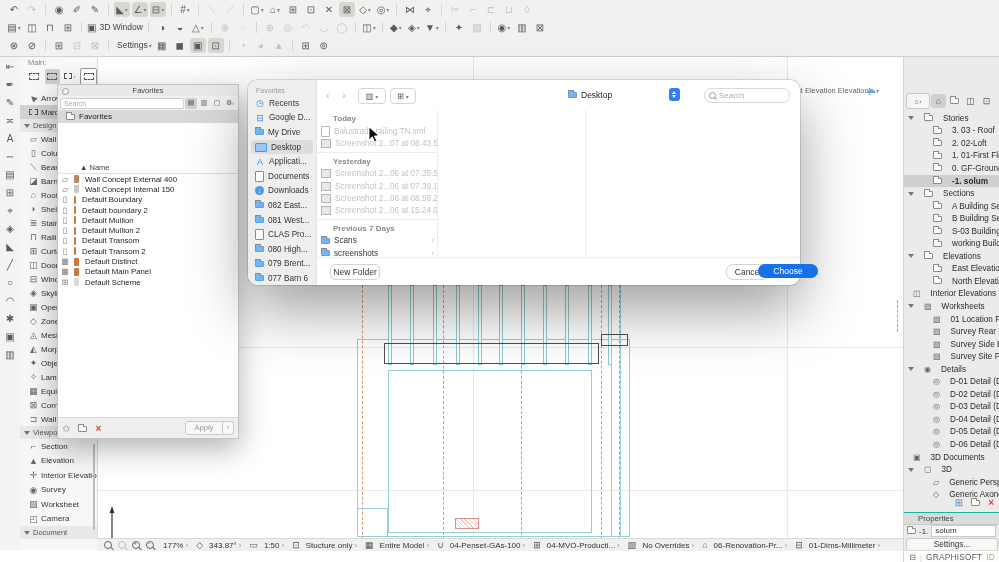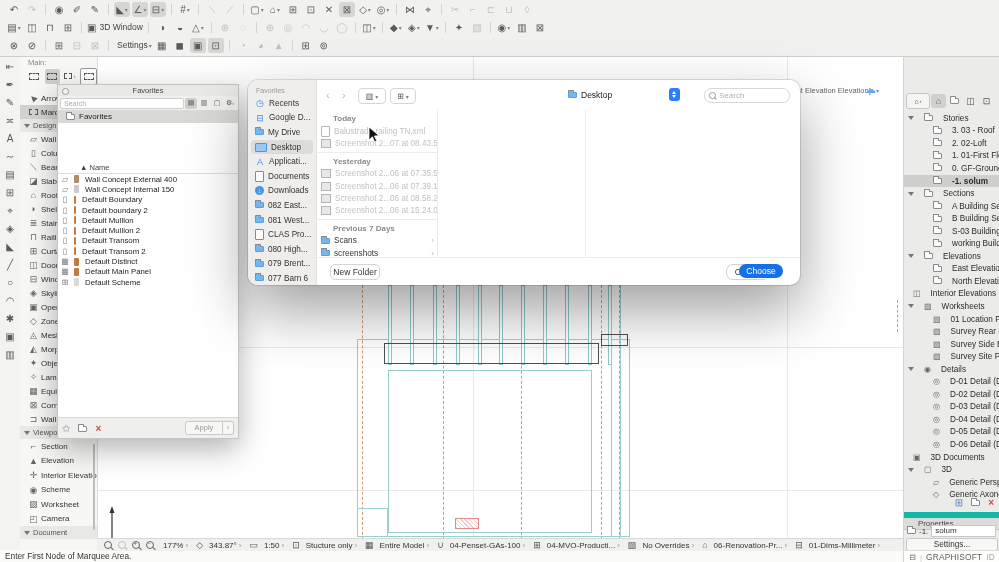--- a/index.html
+++ b/index.html
@@ -117,21 +117,21 @@
   .chooser{width:22px;height:14px;border:1px solid #c6c6c4;border-radius:3px;background:#f5f5f3;display:flex;align-items:center;justify-content:center;font-size:7px;color:#555;gap:1px;}
   .ntab{width:15px;height:14px;display:flex;align-items:center;justify-content:center;font-size:9px;color:#555;border-radius:3px;margin-left:1px;}
   .ntab.sel{background:#d0d0ce;}
   .tree{position:absolute;left:0;top:56px;right:0;}
   .trow{display:flex;align-items:center;height:12.55px;font-size:8.2px;color:#2b2b2b;white-space:nowrap;overflow:hidden;gap:10px;}
   .trow.sel{background:#cfcfcd;font-weight:bold;}
   .trow .g{font-size:8px;color:#666;flex:none;}
   .trow .disc{margin-left:2px;flex:none;}
   .nav-icons{position:absolute;left:0;top:438px;right:0;height:16px;display:flex;align-items:center;justify-content:flex-end;padding-right:6px;gap:8px;}
   .nav-icons .bic{font-size:10px;}
-  .props-head{position:absolute;left:0;top:456px;right:0;height:11px;background:#dcdcda;border-top:6px solid #14b8a6;border-bottom:1px solid #c9c9c7;
+  .props-head{position:absolute;left:0;top:456px;right:0;height:11px;background:#dcdcda;border-top:1px solid #14b8a6;border-bottom:1px solid #c9c9c7;
        font-size:7.8px;color:#444;padding-left:14px;line-height:11px;}
   .props-row{position:absolute;left:0;top:469px;right:0;height:12px;display:flex;align-items:center;padding-left:3px;gap:3px;font-size:8px;color:#333;}
   .props-field{width:60px;height:10px;background:#fff;border:1px solid #c9c9c7;font-size:8px;color:#333;padding-left:3px;line-height:10px;}
   .settings-btn{position:absolute;left:2px;top:482px;width:90px;height:11px;background:#f7f7f5;border:1px solid #c9c9c7;border-radius:3px;
        font-size:8.2px;color:#333;text-align:center;line-height:11px;}
   .gsbar{position:absolute;left:0;top:494px;right:0;height:12px;background:#fdfdfb;border-top:1px solid #ddddda;display:flex;align-items:center;justify-content:center;gap:4px;}
   .gsbar .g{font-size:8px;color:#666;}
   .gsbar .div{color:#ccc;font-size:8px;}
   .gs-brand{font-size:8.4px;color:#5f5f5f;letter-spacing:.2px;}
   .gs-id{font-size:8.4px;color:#a8a8a6;}
@@ -486,21 +486,21 @@
         <div class="tbx-item">
           <span class="g">▯</span>
           <span>Column</span>
         </div>
         <div class="tbx-item">
           <span class="g">⟍</span>
           <span>Beam</span>
         </div>
         <div class="tbx-item">
           <span class="g">◪</span>
-          <span>Slab</span>
+          <span>Barn</span>
         </div>
         <div class="tbx-item">
           <span class="g">⌂</span>
           <span>Roof</span>
         </div>
         <div class="tbx-item">
           <span class="g">◗</span>
           <span>Shell</span>
         </div>
         <div class="tbx-item">
@@ -574,21 +574,21 @@
         <div class="tbx-item" style="height: 14.5px;">
           <span class="g">▲</span>
           <span>Elevation</span>
         </div>
         <div class="tbx-item" style="height: 14.5px;">
           <span class="g">✛</span>
           <span>Interior Elevation</span>
         </div>
         <div class="tbx-item" style="height: 14.5px;">
           <span class="g">◉</span>
-          <span>Scheme</span>
+          <span>Survey</span>
         </div>
         <div class="tbx-item" style="height: 14.5px;">
           <span class="g">▨</span>
           <span>Worksheet</span>
         </div>
         <div class="tbx-item" style="height: 14.5px;">
           <span class="g">◰</span>
           <span>Camera</span>
         </div>
         <div class="tbx-head">
@@ -835,21 +835,21 @@
         <div class="fitem dark">
           <i class="fold blue"></i>
           <span class="nm">screenshots</span>
           <span class="chev">›</span>
         </div>
       </div>
     <div class="dlg-col2"></div>
     <div class="dlg-bottom">
       <span class="btn plain" style="left:82px;top:6px;width:48px">New Folder</span>
       <span class="btn plain pill" style="left:478px;top:6px;width:42px">Cancel</span>
-      <span class="btn blue pill" style="left:491px;top:6px;width:44px">Choose</span>
+      <span class="btn blue pill" style="left:510px;top:6px;width:60px">Choose</span>
     </div>
   </div>
 
   <div class="navp">
     <div class="nav-top">
       <span class="chooser">⌂<span style="font-size:6px">›</span></span>
       <span class="ntab sel">⌂</span>
       <span class="ntab">
           <i class="fold"></i>
         </span>
@@ -1041,18 +1041,17 @@
       <span class="st-text">No Overrides</span>
       <span class="st-chev">›</span>
       <span class="st-ico">⌂</span>
       <span class="st-text">06-Renovation-Pr...</span>
       <span class="st-chev">›</span>
       <span class="st-ico">⊟</span>
       <span class="st-text">01-Dims-Millimeter</span>
       <span class="st-chev">›</span>
     </div>
 
-  <div class="msgbar">Enter First Node of Marquee Area.</div>
 
   <svg class="cursor" width="12" height="17">
     <path d="M1 1 L1 14 L4.4 10.8 L6.6 15.8 L8.8 14.8 L6.4 10 L11 9.7 Z" fill="#111" stroke="#fff" stroke-width="0.8"></path>
   </svg>
 </div>
 
 </body></html>

